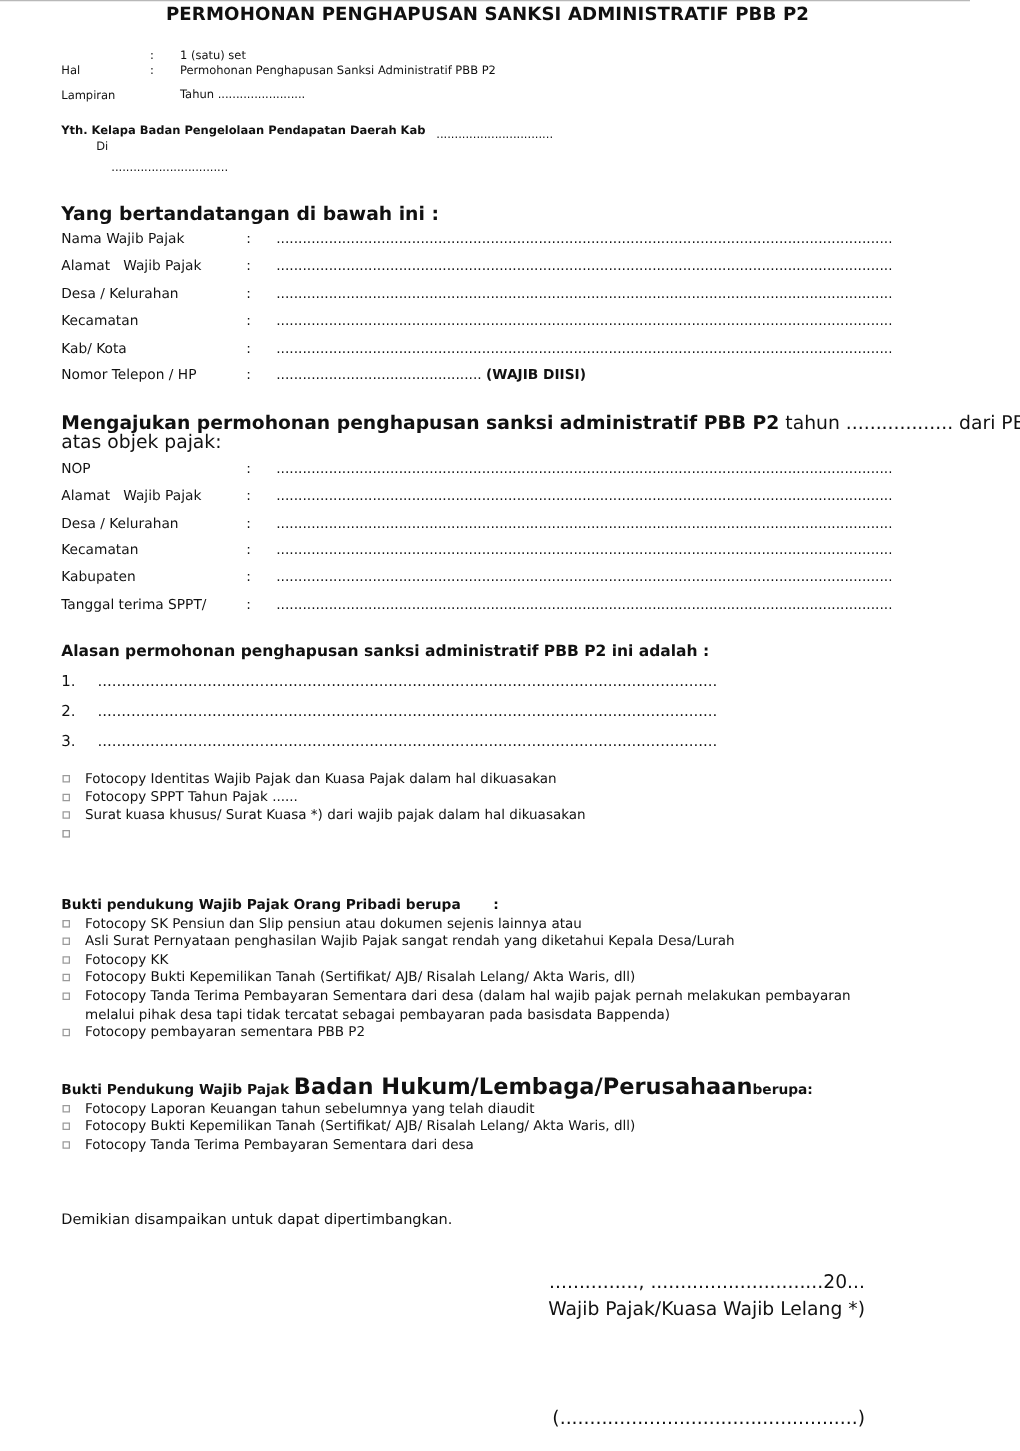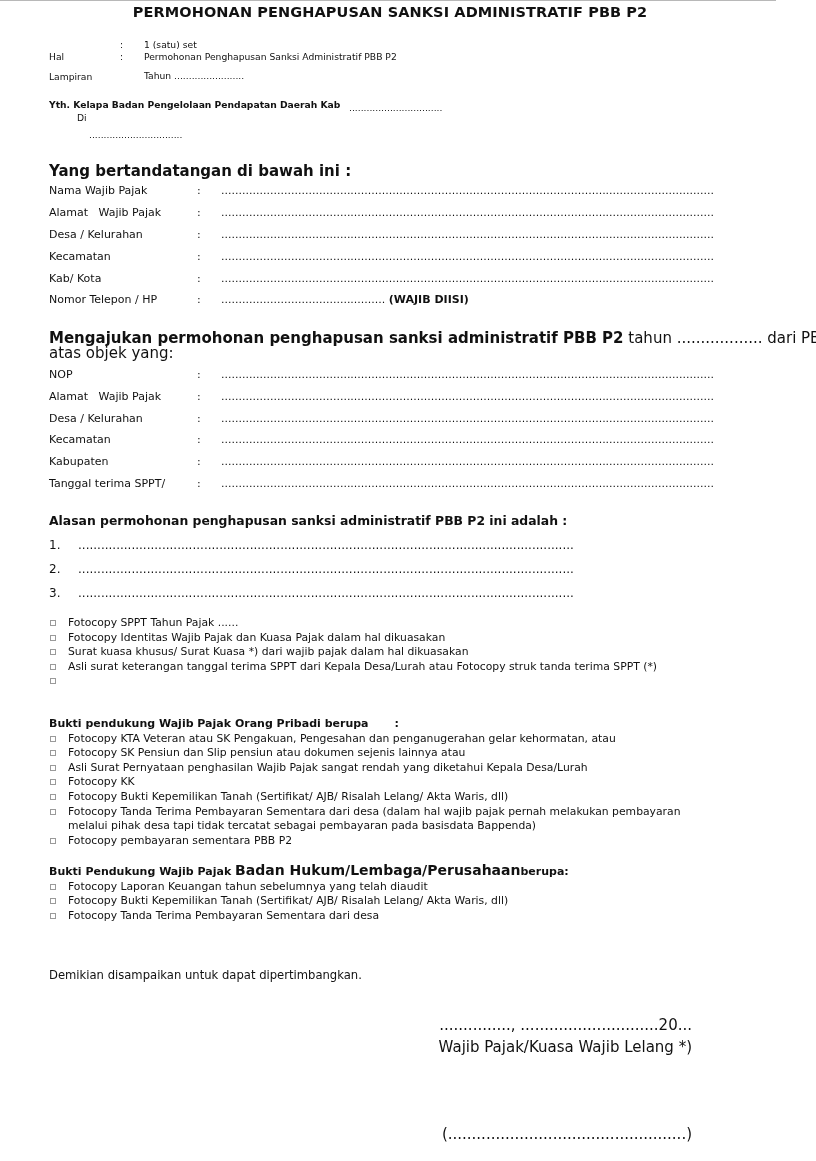--- a/index.html
+++ b/index.html
@@ -88,21 +88,21 @@
   <span class="colon">:</span>
   <span class="val" style="width:auto;">
     <span>...............................................</span>
     <span class="b">(WAJIB DIISI)</span>
   </span>
 </div>
 
 <div class="abs f11" style="left:49px; top:329px; width:664px;">
   <span class="b">Mengajukan permohonan penghapusan sanksi administratif PBB P2</span><span style="white-space:pre;"> tahun .................. dari PBB yang terhutang</span>
 </div>
-<div class="abs f11" style="left:49px; top:344px;">atas objek yang:</div>
+<div class="abs f11" style="left:49px; top:344px;">atas objek pajak:</div>
 
 <div class="field-row" style="top:368px;">
   <span class="lbl">NOP</span>
   <span class="colon">:</span>
   <span class="val">......................................................................................................................................................</span>
 </div>
 <div class="field-row" style="top:390px;">
   <span class="lbl" style="white-space:pre;">Alamat   Wajib Pajak</span>
   <span class="colon">:</span>
   <span class="val">......................................................................................................................................................</span>
@@ -136,44 +136,44 @@
 <div class="reason-row" style="top:562px;">
   <span class="num">2.</span>
   <span class="val">....................................................................................................................................</span>
 </div>
 <div class="reason-row" style="top:586px;">
   <span class="num">3.</span>
   <span class="val">....................................................................................................................................</span>
 </div>
 
 <div class="list" style="top:616px;">
+  <div class="item"><span class="box"></span><span>Fotocopy Identitas Wajib Pajak dan Kuasa Pajak dalam hal dikuasakan</span></div>
   <div class="item"><span class="box"></span><span>Fotocopy SPPT Tahun Pajak ......</span></div>
-  <div class="item"><span class="box"></span><span>Fotocopy Identitas Wajib Pajak dan Kuasa Pajak dalam hal dikuasakan</span></div>
   <div class="item"><span class="box"></span><span>Surat kuasa khusus/ Surat Kuasa *) dari wajib pajak dalam hal dikuasakan</span></div>
-  <div class="item"><span class="box"></span><span>Asli surat keterangan tanggal terima SPPT dari Kepala Desa/Lurah atau Fotocopy struk tanda terima SPPT (*)</span></div>
+  <div class="item"><span class="box"></span></div>
   <div class="item"><span class="box"></span></div>
 </div>
 
 <div class="list" style="top:717px;">
   <div class="section-head"><span>Bukti pendukung Wajib Pajak Orang Pribadi berupa</span><span style="display:inline-block; width:26px;"></span><span>:</span></div>
-  <div class="item"><span class="box"></span><span>Fotocopy KTA Veteran atau SK Pengakuan, Pengesahan dan penganugerahan gelar kehormatan, atau</span></div>
+  <div class="item"><span class="box"></span></div>
   <div class="item"><span class="box"></span><span>Fotocopy SK Pensiun dan Slip pensiun atau dokumen sejenis lainnya atau</span></div>
   <div class="item"><span class="box"></span><span>Asli Surat Pernyataan penghasilan Wajib Pajak sangat rendah yang diketahui Kepala Desa/Lurah</span></div>
   <div class="item"><span class="box"></span><span>Fotocopy KK</span></div>
   <div class="item"><span class="box"></span><span>Fotocopy Bukti Kepemilikan Tanah (Sertifikat/ AJB/ Risalah Lelang/ Akta Waris, dll)</span></div>
   <div class="item">
       <span class="box"></span>
       <span class="wrap2">Fotocopy Tanda Terima Pembayaran Sementara dari desa (dalam hal wajib pajak pernah melakukan pembayaran</span>
       <span class="wrap2">melalui pihak desa tapi tidak tercatat sebagai pembayaran pada basisdata Bappenda)</span>
     </div>
   <div class="item"><span class="box"></span><span>Fotocopy pembayaran sementara PBB P2</span></div>
 </div>
 
 <div class="list" style="top:863px;">
-  <div class="section-head"><span style="white-space:pre;">Bukti Pendukung Wajib Pajak </span><span style="font-size:14px;">Badan Hukum/Lembaga/Perusahaan</span><span>berupa:</span></div>
+  <div class="section-head"><span style="white-space:pre;">Bukti Pendukung Wajib Pajak </span><span style="font-size:18px;">Badan Hukum/Lembaga/Perusahaan</span><span>berupa:</span></div>
   <div class="item"><span class="box"></span><span>Fotocopy Laporan Keuangan tahun sebelumnya yang telah diaudit</span></div>
   <div class="item"><span class="box"></span><span>Fotocopy Bukti Kepemilikan Tanah (Sertifikat/ AJB/ Risalah Lelang/ Akta Waris, dll)</span></div>
   <div class="item"><span class="box"></span><span>Fotocopy Tanda Terima Pembayaran Sementara dari desa</span></div>
 </div>
 
 <div class="abs f12" style="left:49px; top:968px;">Demikian disampaikan untuk dapat dipertimbangkan.</div>
 
 <div class="abs f11" style="right:124px; top:1016px;">..............., .............................20...</div>
 <div class="abs f11" style="right:124px; top:1038px;">Wajib Pajak/Kuasa Wajib Lelang *)</div>
 <div class="abs f11" style="right:124px; top:1125px;">(..................................................)</div>

